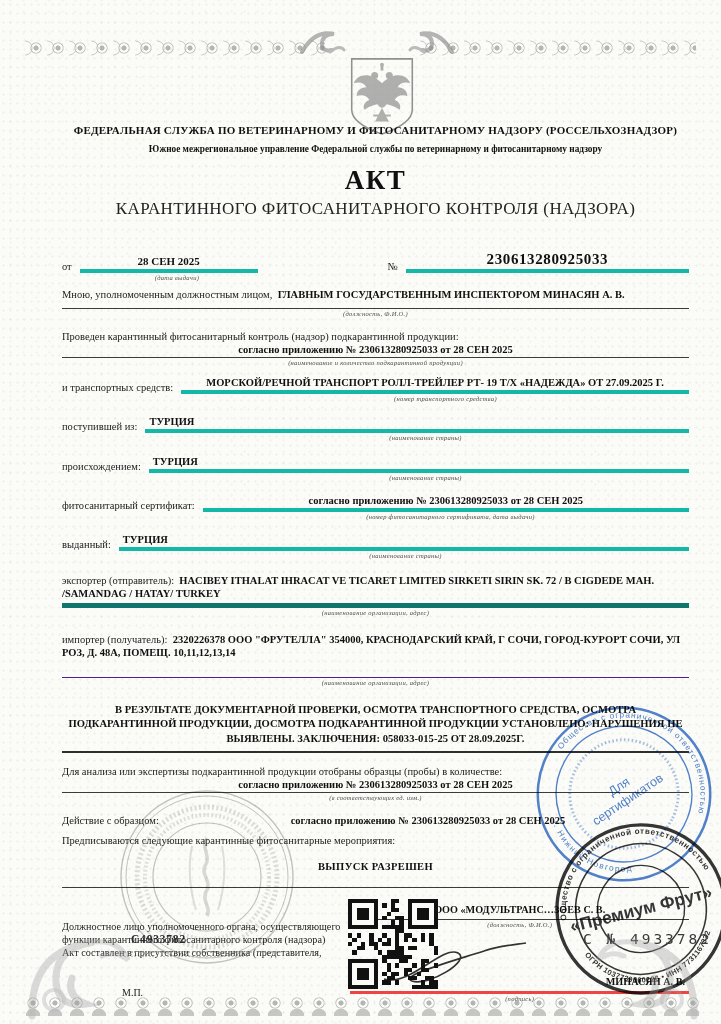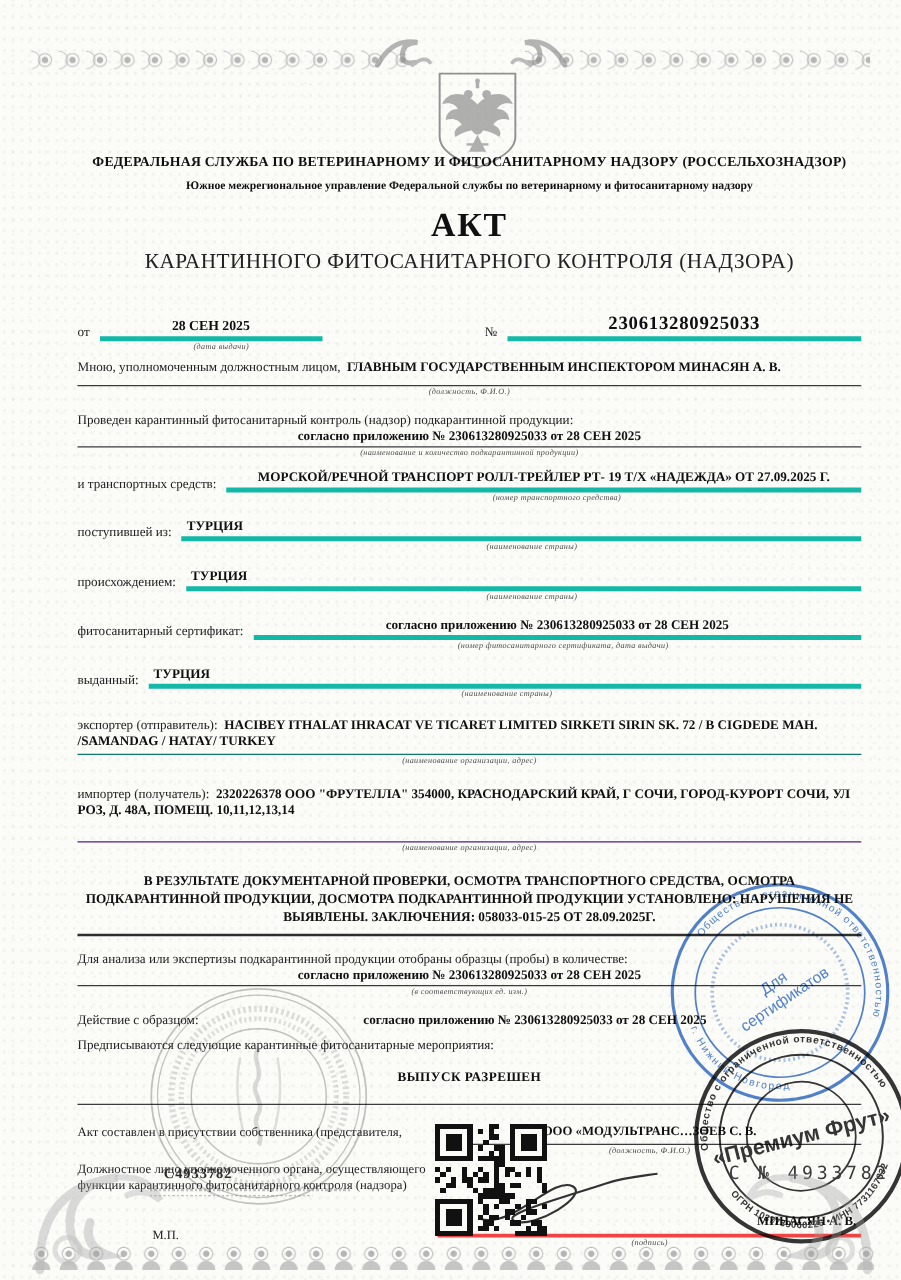--- a/index.html
+++ b/index.html
@@ -163,21 +163,21 @@
 
     <div class="sect">
       <div class="row">
         <span class="lbl">выданный:</span>
         <span class="ubox b">ТУРЦИЯ</span>
       </div>
       <div class="cap" style="margin-left:60px;">(наименование страны)</div>
     </div>
 
     <div class="sect" style="margin-top:14px;">
-      <div style="border-bottom:1px solid #0f766e;padding-bottom:2px;">
+      <div style="border-bottom:5px solid #0f766e;padding-bottom:2px;">
         <span>экспортер (отправитель):</span>&nbsp;
         <span class="b">HACIBEY ITHALAT IHRACAT VE TICARET LIMITED SIRKETI SIRIN SK. 72 / B CIGDEDE MAH. /SAMANDAG / HATAY/ TURKEY</span>
       </div>
       <div class="cap">(наименование организации, адрес)</div>
     </div>
 
     <div class="sect" style="margin-top:16px;">
       <div style="border-bottom:1px solid #4c1d95;padding-bottom:18px;">
         <span>импортер (получатель):</span>&nbsp;
         <span class="b">2320226378 ООО "ФРУТЕЛЛА" 354000, КРАСНОДАРСКИЙ КРАЙ, Г СОЧИ, ГОРОД-КУРОРТ СОЧИ, УЛ РОЗ, Д. 48А, ПОМЕЩ. 10,11,12,13,14</span>
@@ -200,22 +200,22 @@
 
     <div class="sect" style="margin-top:6px;">
       <div>Предписываются следующие карантинные фитосанитарные мероприятия:</div>
       <div class="b c" style="margin-top:13px;letter-spacing:.4px;">ВЫПУСК РАЗРЕШЕН</div>
     </div>
 
     <div class="rule" style="margin-top:14px;"></div>
 
     <div class="sig-area">
       <div class="sig-left">
+        <div style="margin-top:16px;">Должностное лицо уполномоченного органа, осуществляющего функции карантинного фитосанитарного контроля (надзора)</div>
         <div>Акт составлен в присутствии собственника (представителя,</div>
-        <div style="margin-top:16px;">Должностное лицо уполномоченного органа, осуществляющего функции карантинного фитосанитарного контроля (надзора)</div>
         <div class="mp">М.П.</div>
       </div>
       <div class="sig-right">
         <div class="b c rule" style="padding-bottom:2px;">ООО «МОДУЛЬТРАНС…ЗОЕВ С. В.</div>
         <div class="cap">(должность, Ф.И.О.)</div>
         <div style="position:relative;height:62px;border-bottom:3px solid #ef4444;">
           <svg style="position:absolute;left:30px;top:8px;width:150px;height:52px;" viewBox="0 0 150 52">
             <path d="M4,42 C30,50 62,8 78,16 C92,23 48,50 32,44 C20,39 60,28 104,14 C118,9 132,8 146,6" fill="none" stroke="#1d1d1d" stroke-width="1.7" opacity=".9"></path>
           </svg>
           <div class="b" style="position:absolute;right:4px;bottom:2px;">МИНАСЯН А. В.</div>

